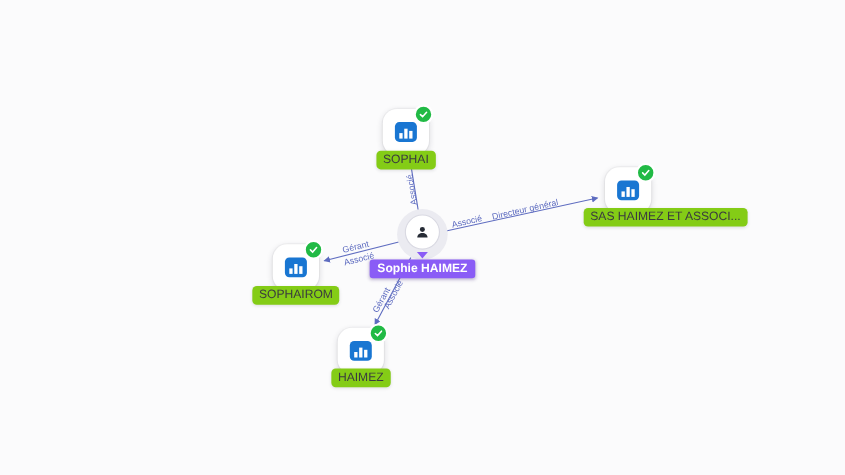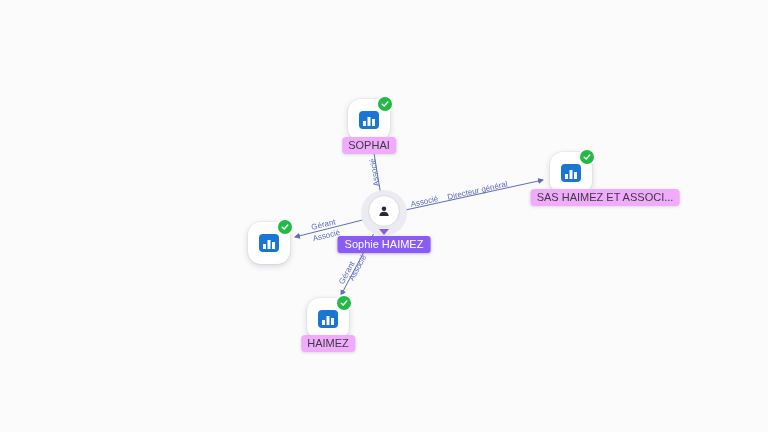--- a/index.html
+++ b/index.html
@@ -24,21 +24,21 @@
     display:flex;align-items:center;justify-content:center;
     cursor:pointer;
   }
   .check-badge{
     position:absolute;top:-4px;right:-4px;width:14px;height:14px;
     background:#21ba45;border-radius:50%;border:2px solid #fff;
     display:flex;align-items:center;justify-content:center;
   }
   .node-label{
     position:absolute;z-index:3;transform:translateX(-50%);
-    background:#f0abfc;color:#3a3a3f;font-size:11px;line-height:13px;
+    background:#84cc16;color:#3a3a3f;font-size:11px;line-height:13px;
     padding:2px 6px;border-radius:4px;white-space:nowrap;
     box-shadow:0 1px 3px rgba(40,40,60,.15);
     cursor:pointer;
   }
   .person-halo{
     position:absolute;width:46px;height:46px;border-radius:50%;
     background:#ebebf1;z-index:2;transform:translate(-50%,-50%);
   }
   .person-circle{
     position:absolute;width:30px;height:30px;border-radius:50%;
@@ -51,20 +51,21 @@
     position:absolute;z-index:3;transform:translateX(-50%);
     width:0;height:0;border-left:5px solid transparent;
     border-right:5px solid transparent;border-top:6px solid #8a5cf6;
   }
   .person-label{
     position:absolute;z-index:4;transform:translateX(-50%);
     background:#8a5cf6;color:#fff;font-size:11px;line-height:13px;
     padding:2px 7px;border-radius:3px;white-space:nowrap;
     box-shadow:0 1px 3px rgba(60,30,120,.3);
     cursor:pointer;
+    font-weight:bold;
   }
 </style>
 </head>
 <body>
 
 <div class="canvas">
 
   <svg class="edges" width="768" height="432" viewBox="0 0 768 432">
     <defs>
       <marker id="arw" markerWidth="7" markerHeight="7" refX="5" refY="3" orient="auto">
@@ -125,20 +126,21 @@
       <rect x="5" y="11" width="3" height="5" fill="#fff"></rect>
       <rect x="9.5" y="7" width="3" height="9" fill="#fff"></rect>
       <rect x="14" y="9" width="3" height="7" fill="#fff"></rect>
     </svg>
     <span class="check-badge">
       <svg width="8" height="8" viewBox="0 0 10 10">
           <path d="M1.5 5.2 L4 7.6 L8.5 2.6" stroke="#fff" stroke-width="1.8" fill="none" stroke-linecap="round"></path>
         </svg>
     </span>
   </div>
+  <div class="node-label" style="left:269px;top:260px">SOPHAIROM</div>
 
   <div class="company-node" style="left:328px;top:319px">
     <svg width="22" height="20" viewBox="0 0 22 20">
       <rect x="1" y="1" width="20" height="18" rx="4" fill="#1976d2"></rect>
       <rect x="5" y="11" width="3" height="5" fill="#fff"></rect>
       <rect x="9.5" y="7" width="3" height="9" fill="#fff"></rect>
       <rect x="14" y="9" width="3" height="7" fill="#fff"></rect>
     </svg>
     <span class="check-badge">
       <svg width="8" height="8" viewBox="0 0 10 10">

